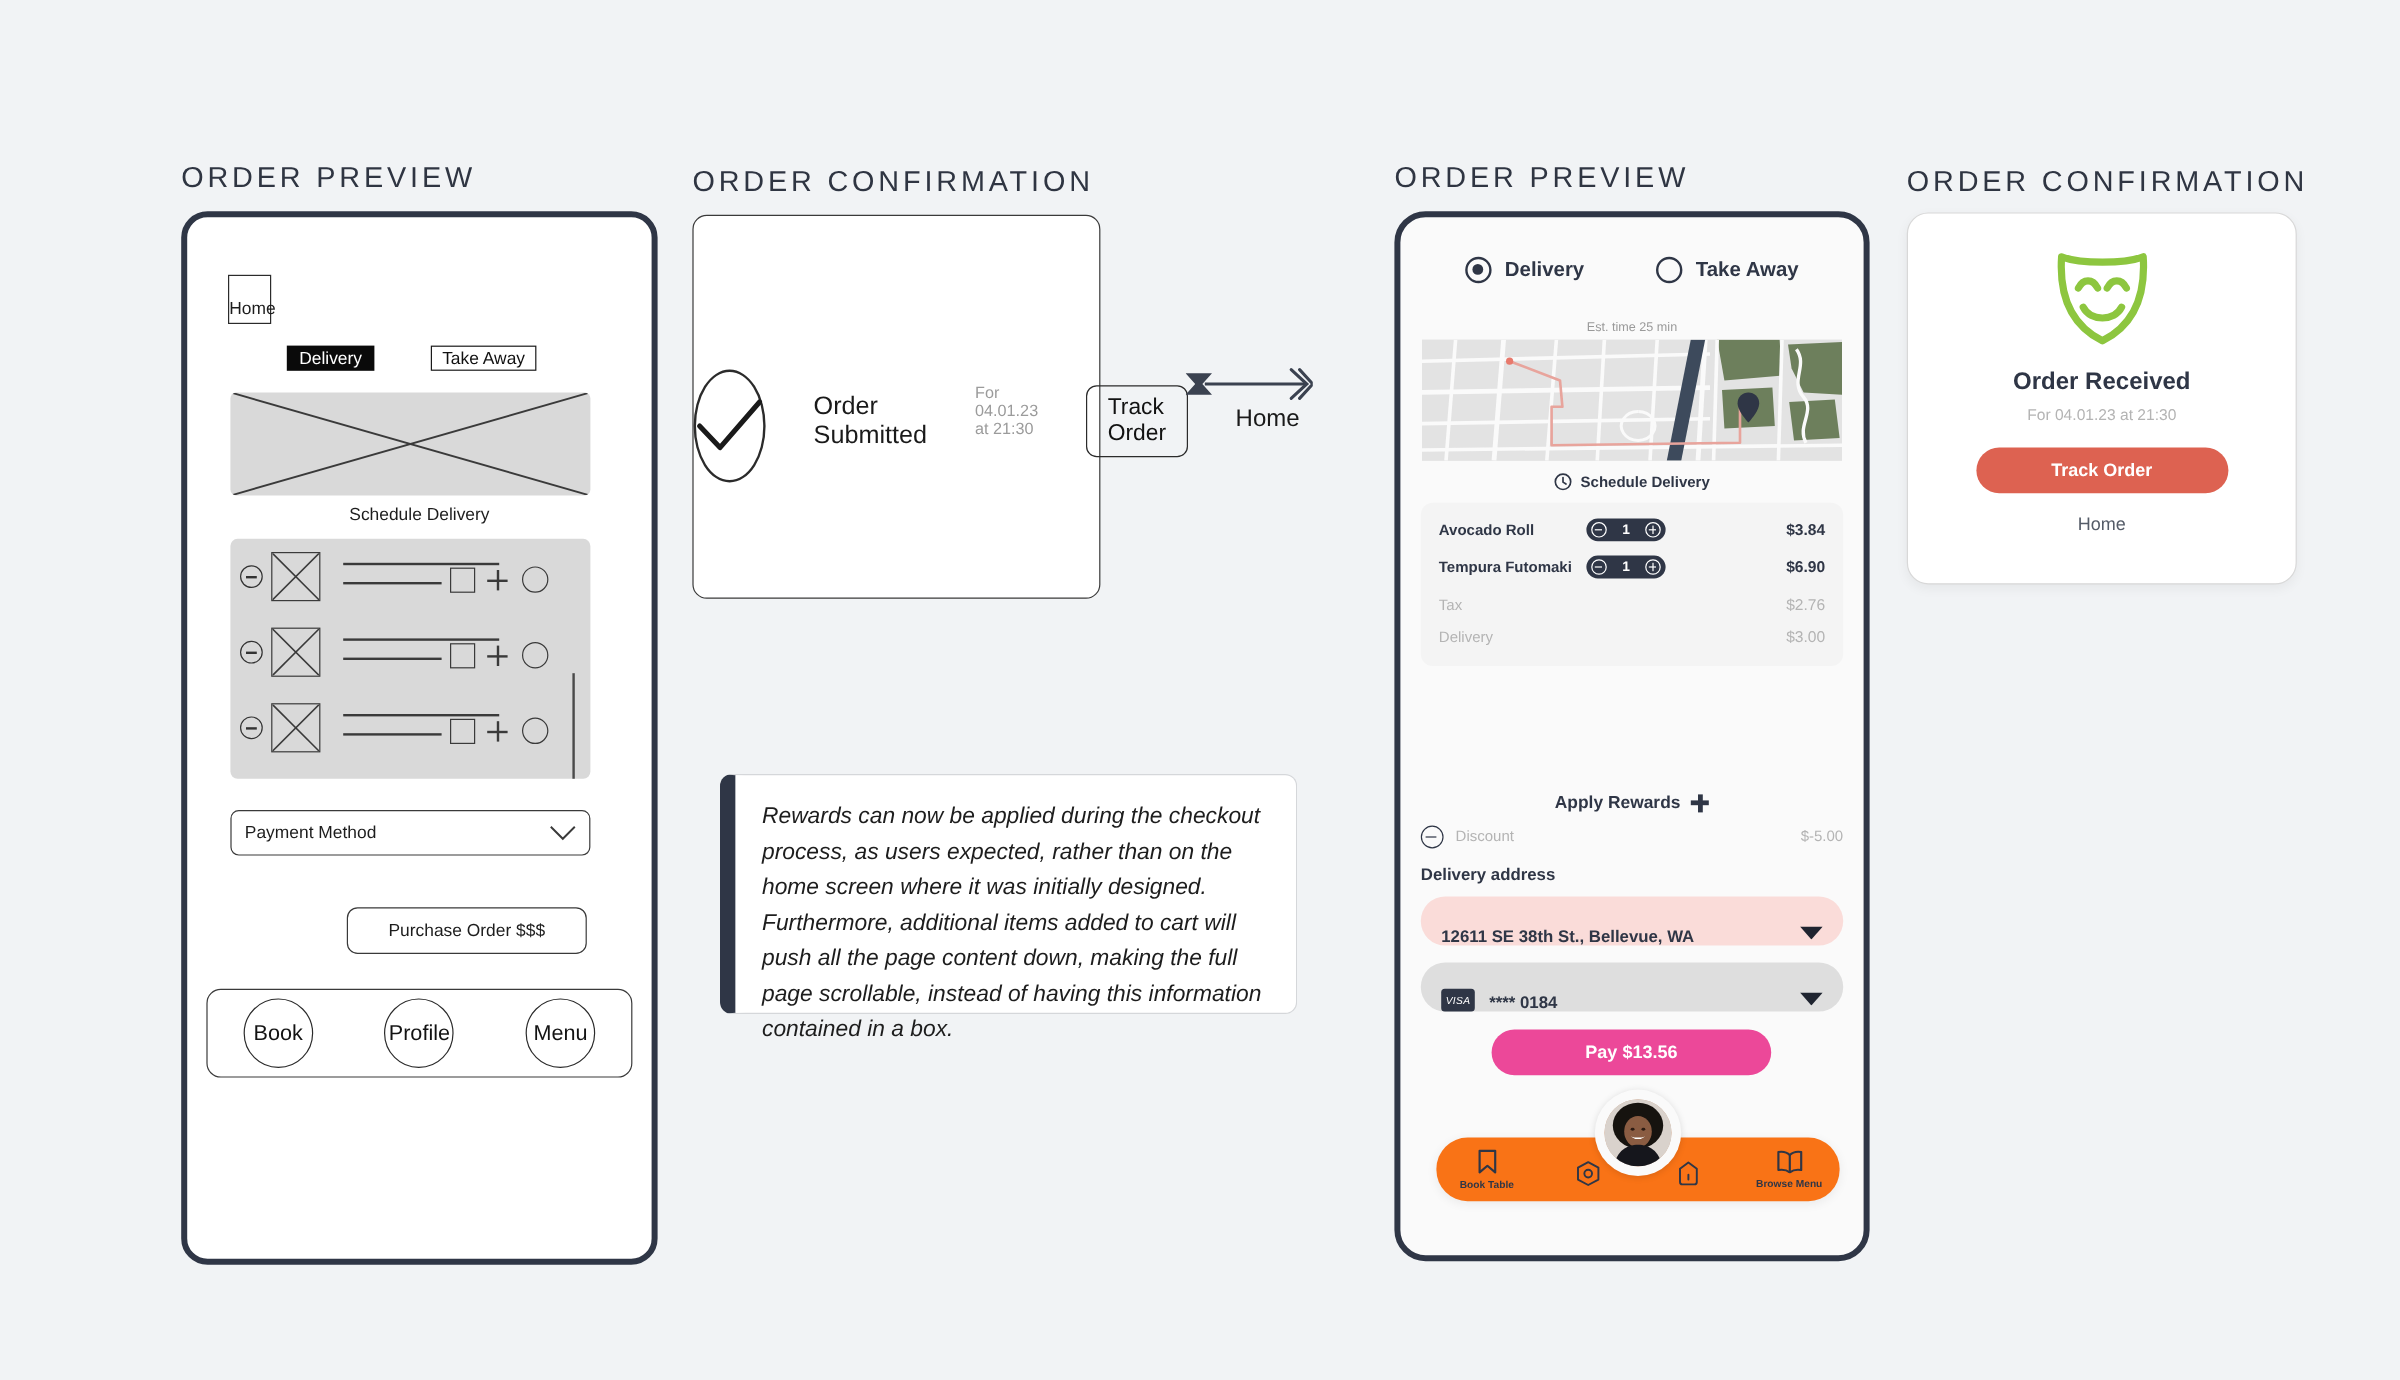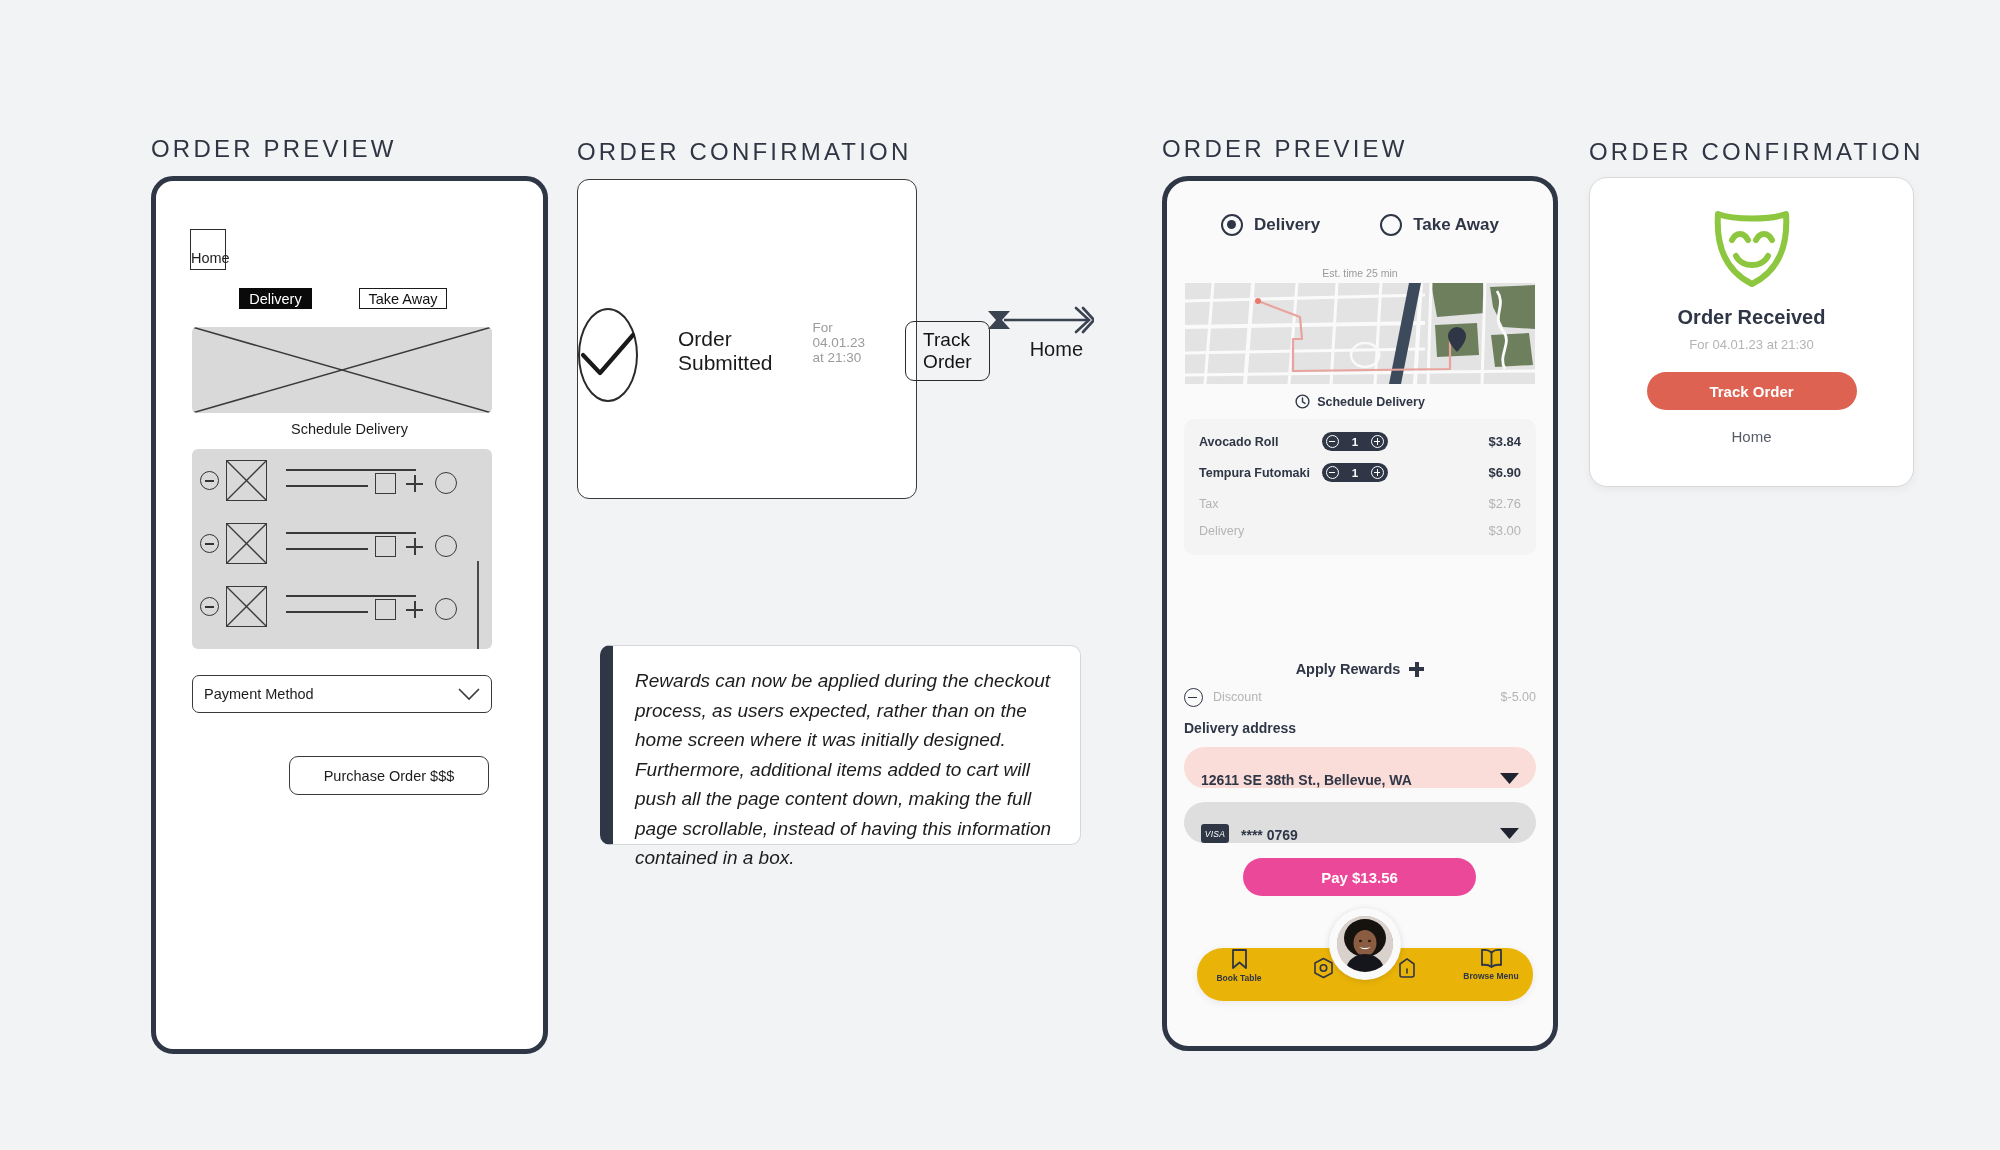--- a/index.html
+++ b/index.html
@@ -257,23 +257,23 @@
     box-shadow: 0 1px 6px rgba(0,0,0,0.13);
     z-index: 3;
   }
   .hf-avatar {
     width: 56px; height: 56px; border-radius: 50%; overflow: hidden;
     background: #cfa98f;
   }
   .hf-avatar svg { display: block; width: 100%; height: 100%; }
   .hf-tabbar {
     position: absolute; left: 30px; top: 767px; width: 336px; height: 53px;
-    background: #eab308; border-radius: 26px;
+    background: #f97316; border-radius: 26px;
     box-shadow: 0 2px 9px rgba(0,0,0,0.07);
-    display: flex; align-items: flex-start; z-index: 2;
+    display: flex; align-items: center; z-index: 2;
   }
   .hf-tab { flex: 1; display: flex; flex-direction: column; align-items: center; gap: 3px; }
   .hf-tab .lb { font-size: 8.5px; font-weight: bold; color: #2f3646; }
 
   
   .conf-hf {
     position: absolute; left: 1589px; top: 177px;
     width: 325px; height: 310px;
     background: #fff; border: 1.5px solid #d8d8d8; border-radius: 18px;
     display: flex; flex-direction: column; align-items: center;
@@ -379,20 +379,31 @@
       <span>Payment Method</span>
       <svg width="22" height="13" viewBox="0 0 22 13">
         <polyline points="1,1 11,11 21,1" fill="none" stroke="#3a3a3a" stroke-width="1.6"></polyline>
       </svg>
     </div>
 
     <div class="wf-purchase">
       <span>Purchase Order $$$</span>
     </div>
 
+    <div class="wf-nav">
+      <div class="wf-nav-btn">
+        <span>Book</span>
+      </div>
+      <div class="wf-nav-btn">
+        <span>Profile</span>
+      </div>
+      <div class="wf-nav-btn">
+        <span>Menu</span>
+      </div>
+    </div>
   </div>
 
   <div class="caption abs" style="left:577px; top:138px;">ORDER CONFIRMATION</div>
 
   <div class="conf-wf">
     <div class="conf-wf-check">
       <svg width="56" height="46" viewBox="0 0 56 46">
         <polyline points="3,23 20,41 53,3" fill="none" stroke="#1a1a1a" stroke-width="4.2" stroke-linecap="round" stroke-linejoin="round"></polyline>
       </svg>
     </div>
@@ -522,21 +533,21 @@
       <span class="txt">12611 SE 38th St., Bellevue, WA</span>
       <span class="caret">
         <svg width="19" height="11" viewBox="0 0 19 11">
             <polygon points="0,0 19,0 9.5,11" fill="#1f2430"></polygon>
           </svg>
       </span>
     </div>
 
     <div class="hf-select card">
       <span class="visa-badge">VISA</span>
-      <span class="txt">**** 0769</span>
+      <span class="txt">**** 0184</span>
       <span class="caret">
         <svg width="19" height="11" viewBox="0 0 19 11">
             <polygon points="0,0 19,0 9.5,11" fill="#1f2430"></polygon>
           </svg>
       </span>
     </div>
 
     <div class="hf-paybtn">
       <span>Pay $13.56</span>
     </div>

